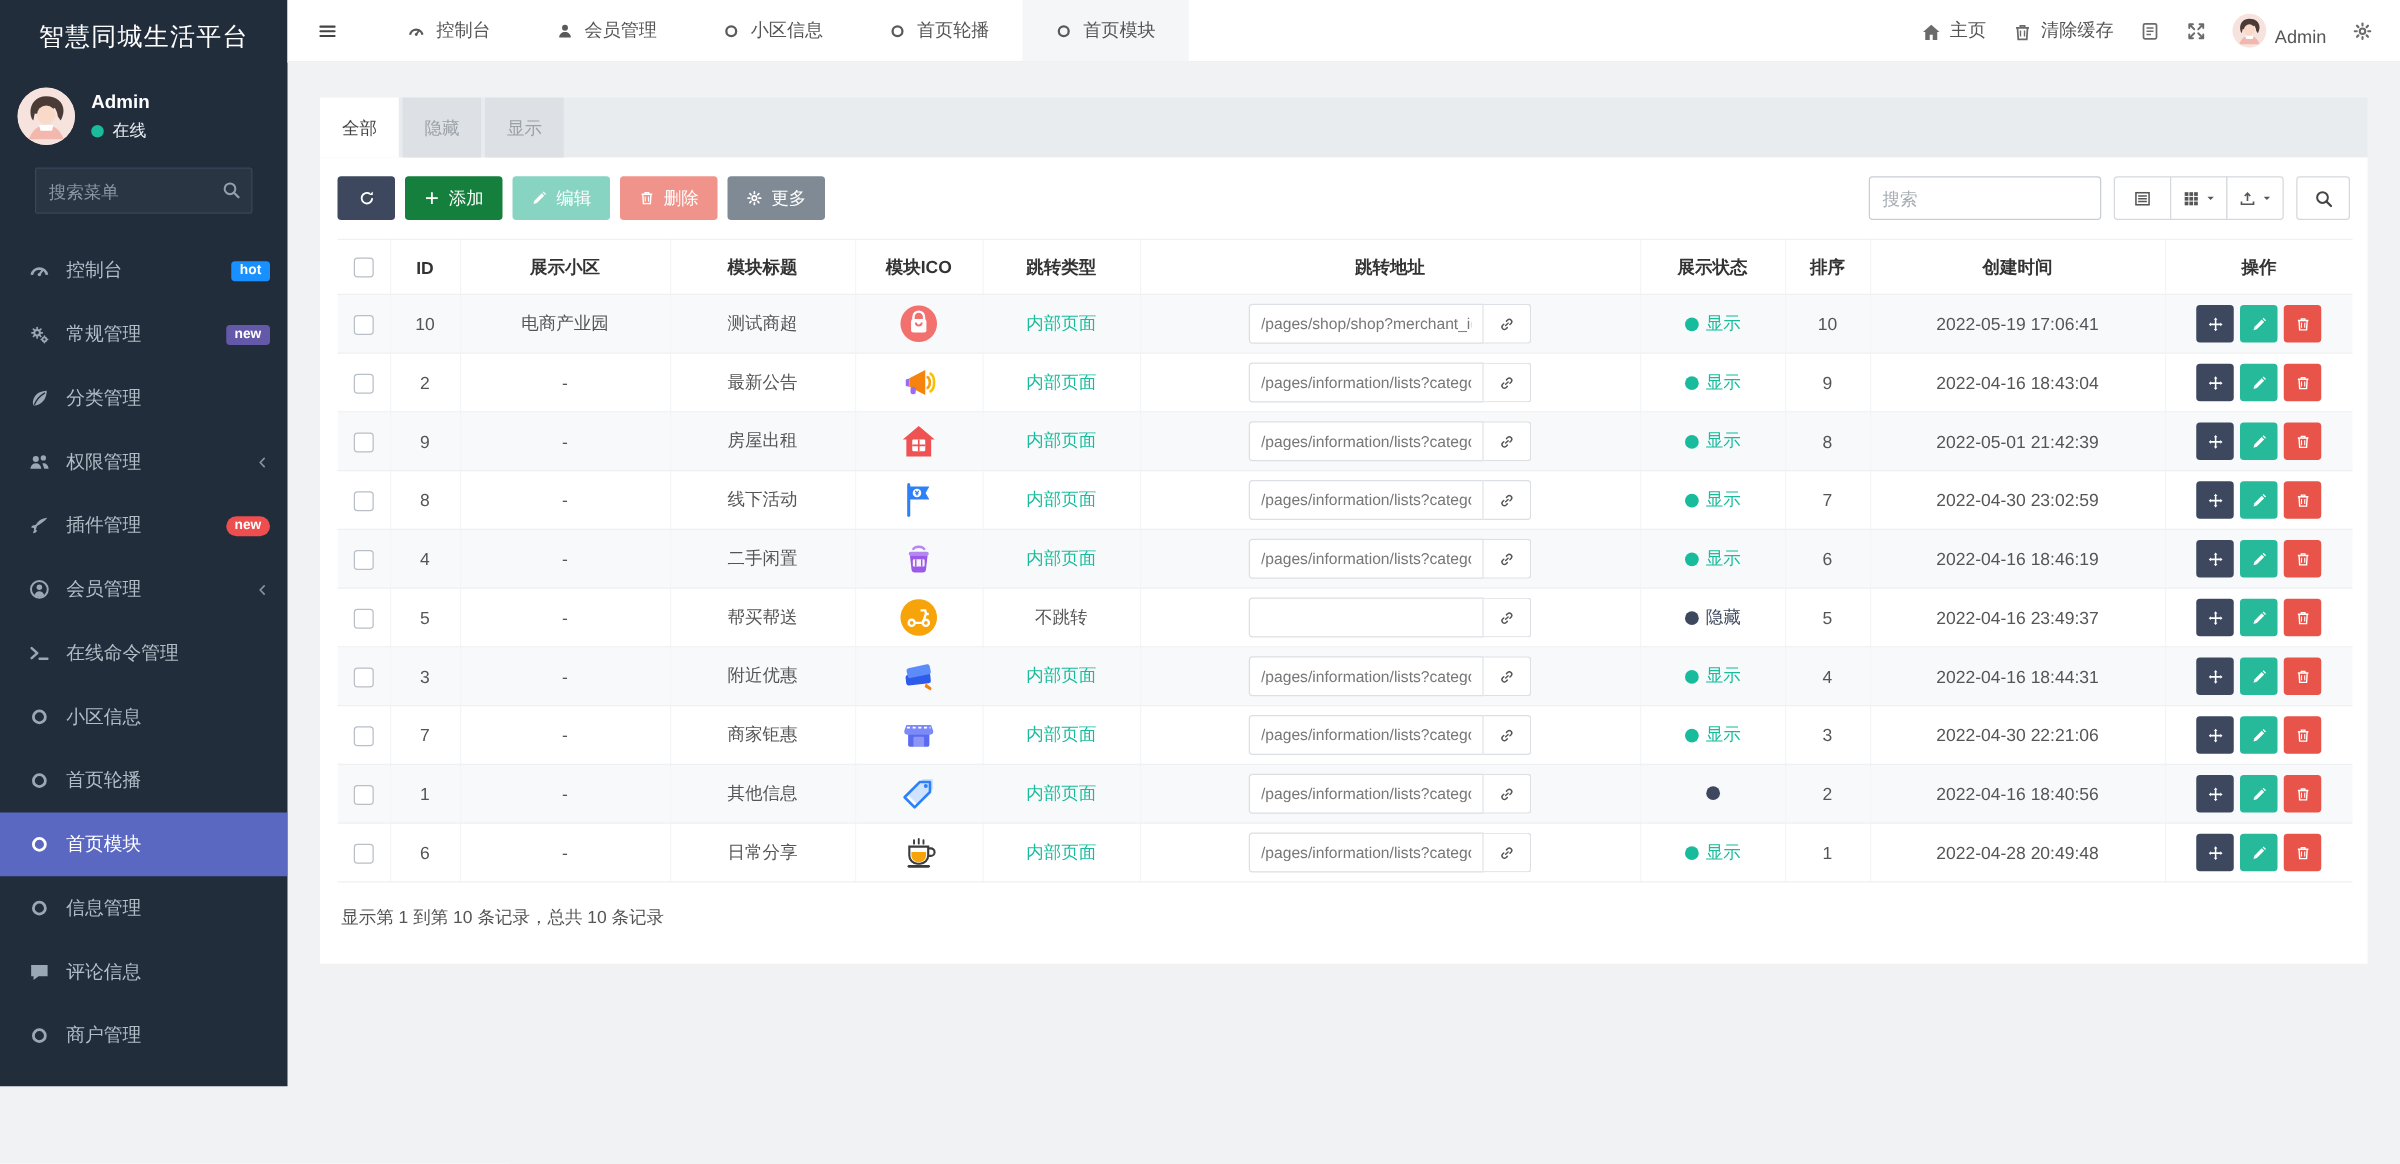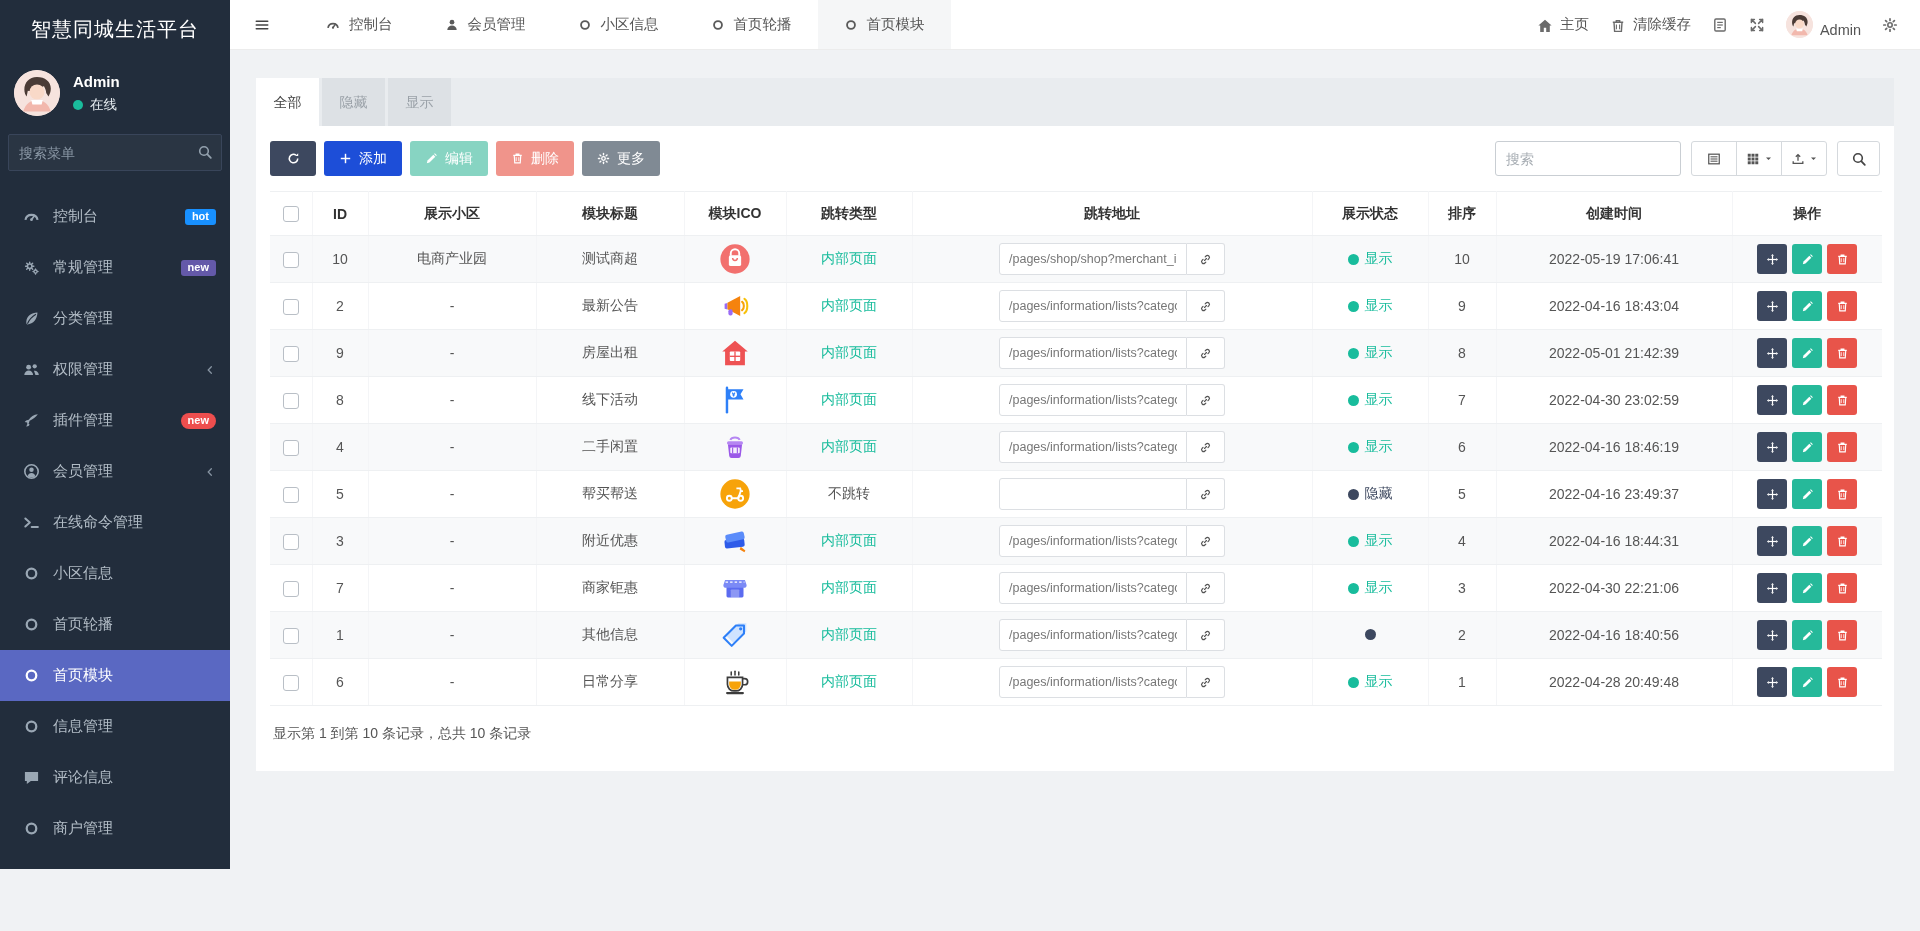--- a/index.html
+++ b/index.html
@@ -10,21 +10,21 @@
   .ic svg{width:16px;height:16px}
   
   .sidebar{width:230px;flex-shrink:0;background:#222d3c;color:#b3bdc7;display:flex;flex-direction:column;overflow:hidden}
   .brand{height:58px;display:flex;align-items:center;justify-content:center;color:#fff;font-size:20px;letter-spacing:1px;flex-shrink:0}
   .userpanel{display:flex;align-items:center;gap:13px;padding:12px 14px 4px;flex-shrink:0}
   .avatar{width:46px;height:46px;border-radius:50%;overflow:hidden;background:#f6e3de;flex-shrink:0}
   .avatar svg{width:100%;height:100%}
   .uname{color:#fff;font-weight:bold;font-size:15px;margin-bottom:6px}
   .ustatus{display:flex;align-items:center;gap:7px;font-size:13.5px;color:#e8eef2}
   .ustatus .dot{width:10px;height:10px;border-radius:50%;background:#1abc9c;display:inline-block}
-  .side-search{margin:14px 8px 4px;position:relative;flex-shrink:0}
+  .side-search{margin:14px 28px 4px;position:relative;flex-shrink:0}
   .side-search input{width:100%;height:37px;background:rgba(255,255,255,.04);border:1px solid #39455a;border-radius:2px;color:#cdd6de;padding:0 32px 0 10px;font-size:14px;font-family:inherit;outline:none}
   .side-search input::placeholder{color:#8a97a5}
   .side-search .ic{position:absolute;right:9px;top:10px;color:#93a1ae}
   .menu{margin-top:16px;overflow:hidden}
   .side-item{height:51px;display:flex;align-items:center;gap:13px;padding:0 14px 0 22px;font-size:15px;cursor:pointer;color:#b3bdc7}
   .side-item .ic{color:#9aa7b4;width:18px}
   .side-item .ic svg{width:17px;height:17px}
   .s-label{flex:1;white-space:nowrap}
   .side-item.active{background:#5a68c2;color:#fff}
   .side-item.active .ic{color:#fff}
@@ -49,21 +49,21 @@
   .content{flex:1;padding:28px 26px 0;overflow:hidden}
   .tabs-strip{display:flex;background:#e9ecef;height:48px;gap:3px}
   .ftab{min-width:63px;padding:0 14px;line-height:48px;text-align:center;font-size:14px;color:#9aa1a8;background:#dde1e5;cursor:pointer}
   .ftab.active{background:#fff;color:#444}
   .panel{background:#fff;padding:15px 14px 28px}
   .toolbar{display:flex;align-items:center;justify-content:space-between;margin-bottom:15px}
   .tb-left{display:flex;gap:8px}
   .btn{height:35px;border:none;border-radius:3px;color:#fff;font-size:14px;display:inline-flex;align-items:center;gap:7px;padding:0 15px;cursor:pointer;font-family:inherit}
   .btn .ic svg{width:13px;height:13px}
   .btn-refresh{background:#3d485f;width:46px;justify-content:center;padding:0}
-  .btn-add{background:#1d4ed8}
+  .btn-add{background:#15803d}
   .btn-edit{background:#87d4c2}
   .btn-del{background:#f0948b}
   .btn-more{background:#808a94}
   .tb-right{display:flex;align-items:center}
   .tb-search{width:186px;height:35px;border:1px solid #c9ced3;border-radius:3px;padding:0 10px;font-size:14px;color:#555;font-family:inherit;outline:none}
   .tb-search::placeholder{color:#a7adb3}
   .vgroup{display:flex;margin-left:10px}
   .vbtn{height:35px;width:46px;background:#fff;border:1px solid #d5d9dd;display:inline-flex;align-items:center;justify-content:center;gap:4px;color:#555;cursor:pointer}
   .vbtn+.vbtn{margin-left:-1px}
   .vbtn:first-child{border-radius:3px 0 0 3px}

